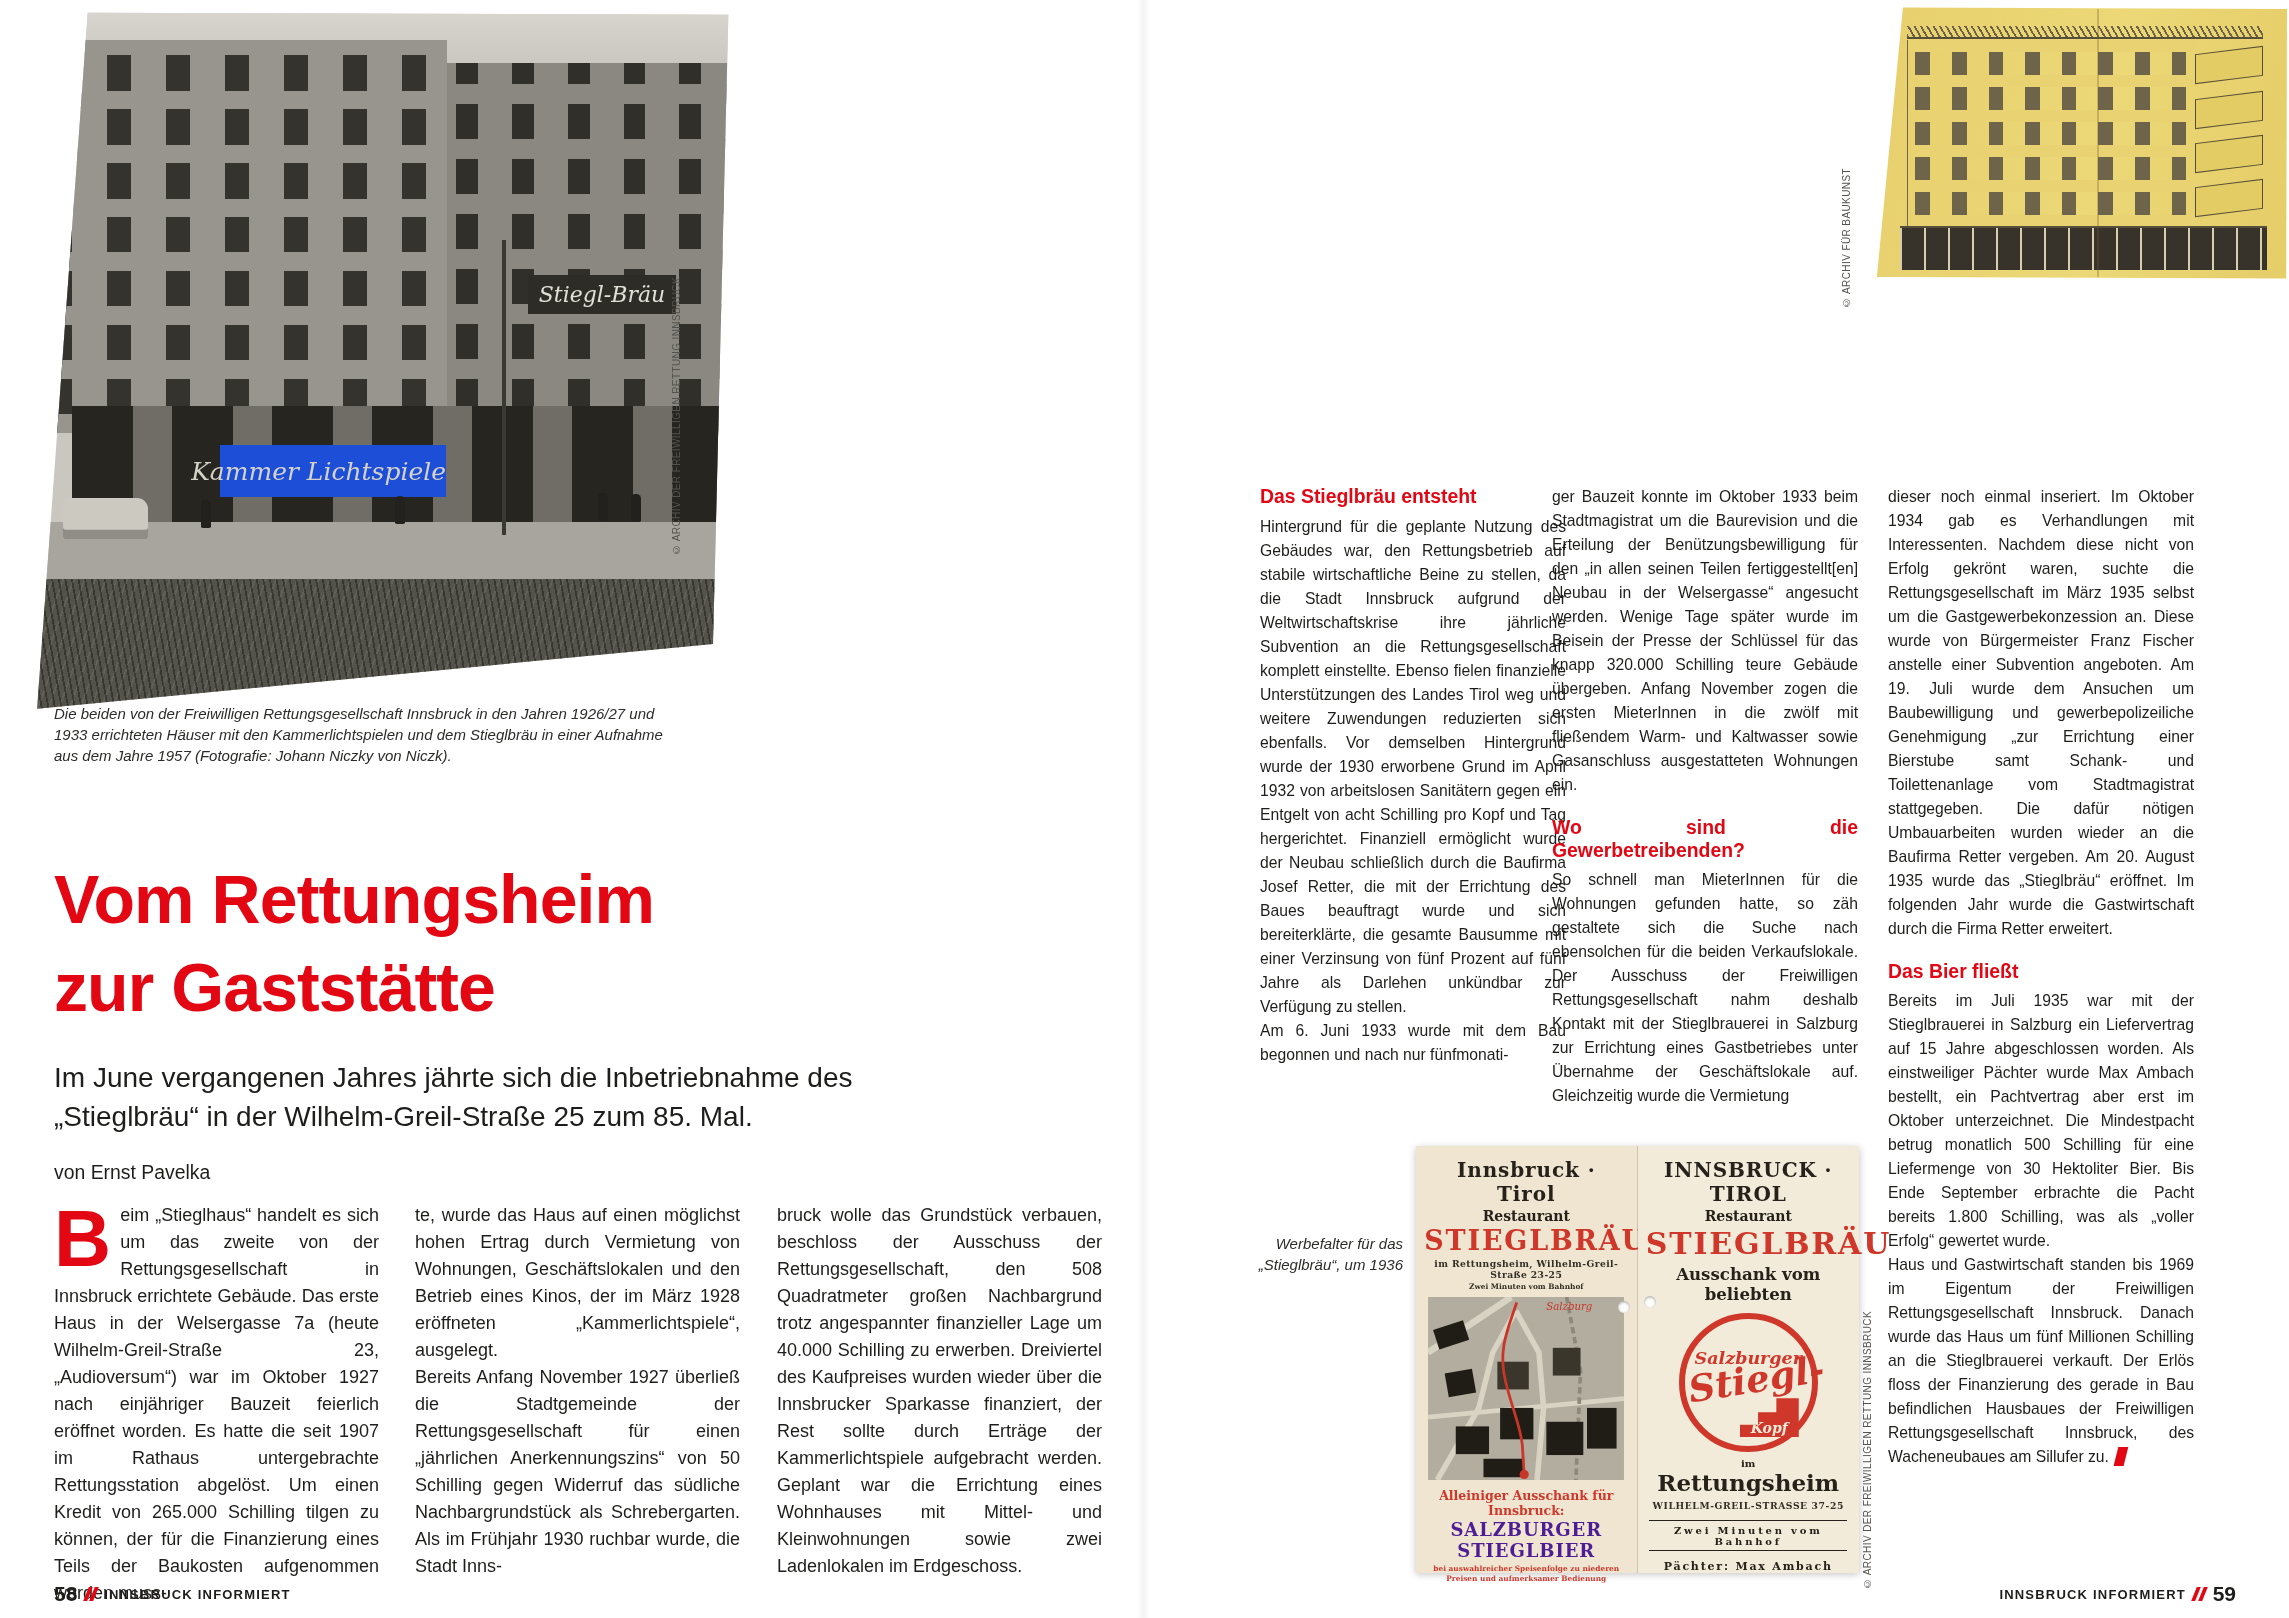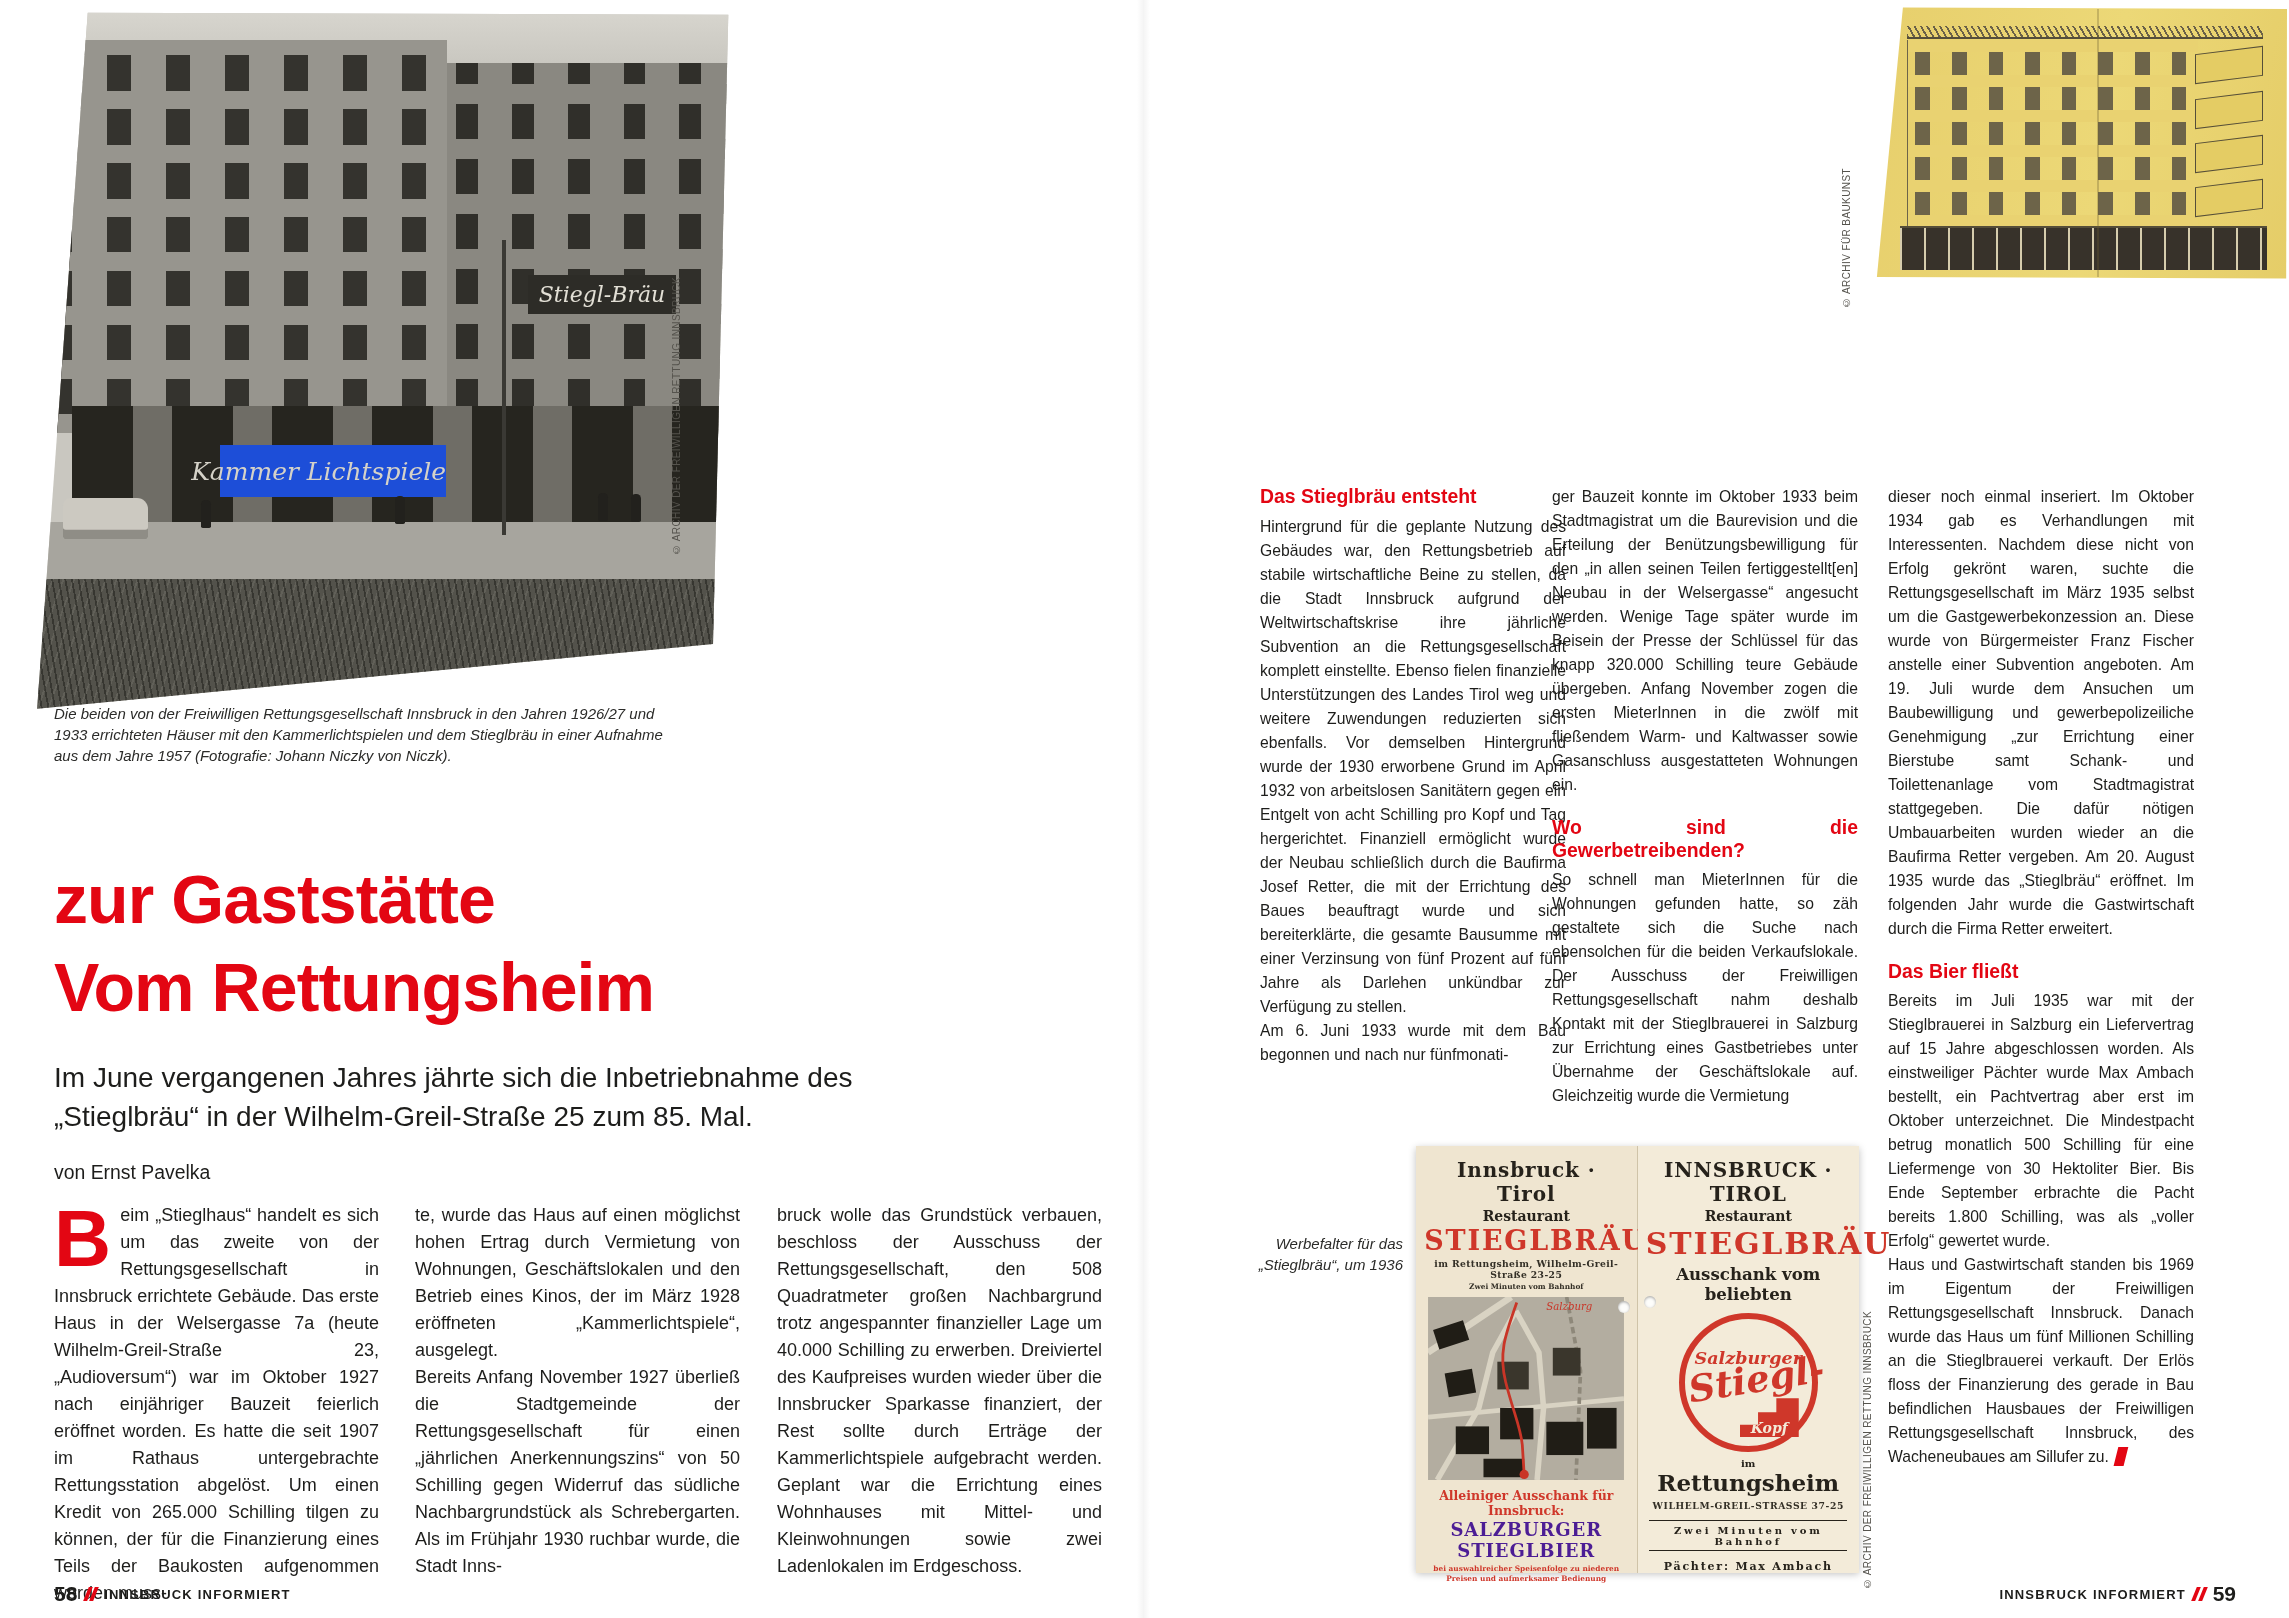--- a/index.html
+++ b/index.html
@@ -152,22 +152,22 @@
     <div class="ph-person" style="left:563px;top:484px;"></div>
     <div class="ph-person" style="left:596px;top:485px;"></div>
 
     <div class="ph-person" style="left:166px;top:491px;"></div>
   </div>
   <div class="vcred" style="left:671px;top:277px;">© ARCHIV DER FREIWILLIGEN RETTUNG INNSBRUCK</div>
 
   <div class="caption" style="left:54px;top:703px;width:618px;">Die beiden von der Freiwilligen Rettungsgesellschaft Innsbruck in den Jahren 1926/27 und 1933 errichteten Häuser mit den Kammerlichtspielen und dem Stieglbräu in einer Aufnahme aus dem Jahre 1957 (Fotografie: Johann Niczky von Niczk).</div>
 
   <div class="title">
+    <span>Vom Rettungsheim</span>
     <span>zur Gaststätte</span>
-    <span>Vom Rettungsheim</span>
   </div>
   <div class="subtitle">Im June vergangenen Jahres jährte sich die Inbetriebnahme des „Stieglbräu“ in der Wilhelm-Greil-Straße 25 zum 85. Mal.</div>
   <div class="byline">von Ernst Pavelka</div>
 
   <div class="bodycol left-col" style="left:54px;">
     <p><span class="dropcap">B</span><span>eim „Stieglhaus“ handelt es sich um das zweite von der Rettungsgesellschaft in Innsbruck errichtete Gebäude. Das erste Haus in der Welsergasse 7a (heute Wilhelm-Greil-Straße 23, „Audioversum“) war im Oktober 1927 nach einjähriger Bauzeit feierlich eröffnet worden. Es hatte die seit 1907 im Rathaus untergebrachte Rettungsstation abgelöst. Um einen Kredit von 265.000 Schilling tilgen zu können, der für die Finanzierung eines Teils der Baukosten aufgenommen werden muss-</span></p>
   </div>
   <div class="bodycol left-col" style="left:415px;">
     <p>te, wurde das Haus auf einen möglichst hohen Ertrag durch Vermietung von Wohnungen, Geschäftslokalen und den Betrieb eines Kinos, der im März 1928 eröffneten „Kammerlichtspiele“, ausgelegt.</p>
     <p>Bereits Anfang November 1927 überließ die Stadtgemeinde der Rettungsgesellschaft für einen „jährlichen Anerkennungszins“ von 50 Schilling gegen Widerruf das südliche Nachbargrundstück als Schrebergarten. Als im Frühjahr 1930 ruchbar wurde, die Stadt Inns-</p>

